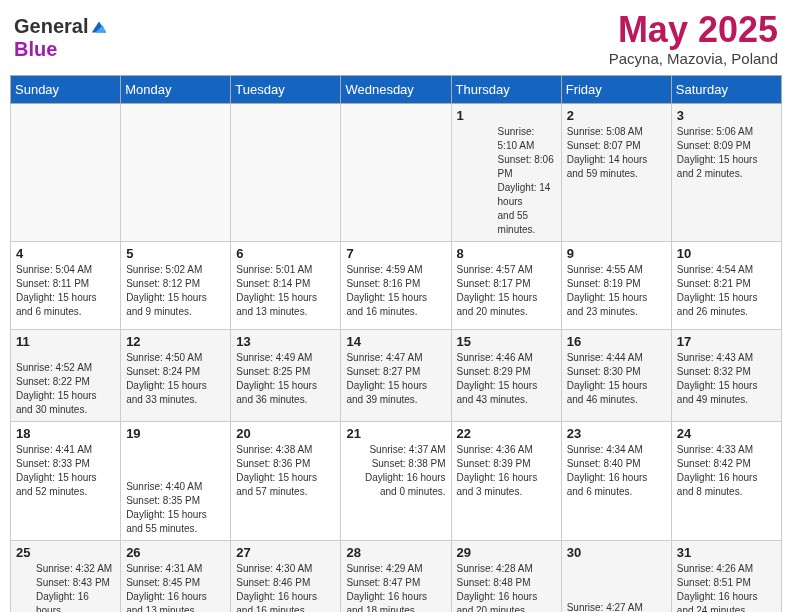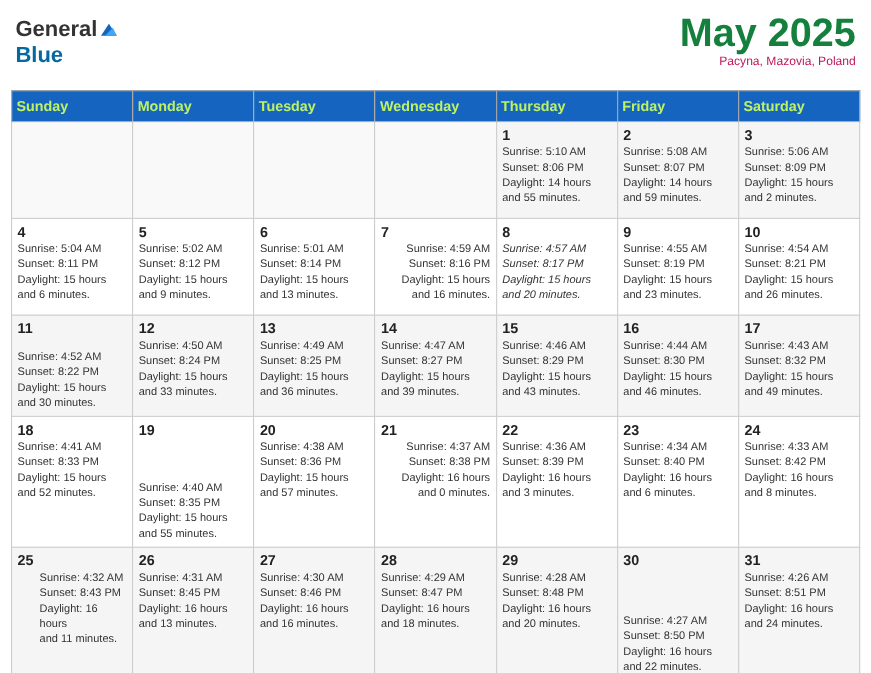--- a/index.html
+++ b/index.html
@@ -6,71 +6,71 @@
     body {
       font-family: Arial, sans-serif;
       background: #fff;
       width: 792px;
       min-height: 612px;
       padding: 10px;
     }
     .header {
       display: flex;
       justify-content: space-between;
-      align-items: flex-end;
-      margin-bottom: 20px;
+      align-items: center;
+      margin-bottom: 8px;
       padding: 0 4px;
     }
     .logo {
       display: flex;
       flex-direction: column;
       align-items: flex-start;
     }
     .logo-text {
       display: flex;
       align-items: center;
     }
     .logo-general {
       font-size: 20px;
       font-weight: bold;
       color: #333;
     }
     .logo-blue {
       font-size: 20px;
       font-weight: bold;
-      color: #0369a1;
+      color: #a21caf;
     }
     .logo-icon {
       width: 18px;
       height: 18px;
       margin-left: 2px;
     }
     .title-section {
       text-align: right;
     }
     .month-title {
       font-size: 36px;
       font-weight: bold;
-      color: #15803d;
+      color: #be185d;
       line-height: 1.1;
     }
     .subtitle {
-      font-size: 11px;
-      color: #be185d;
+      font-size: 15px;
+      color: #404040;
     }
     table {
       width: 100%;
       border-collapse: collapse;
       table-layout: fixed;
     }
     thead tr th {
       background-color: #1565c0;
-      color: #bef264;
+      color: #ffffff;
       font-size: 13px;
-      font-weight: bold;
+      font-weight: normal;
       padding: 6px 4px;
       text-align: left;
       border: 1px solid #aaa;
     }
     tbody tr td {
       vertical-align: top;
       border: 1px solid #ccc;
       padding: 4px 5px;
       font-size: 10.5px;
       color: #222;
@@ -128,21 +128,21 @@
       </tr>
   </thead>
   <tbody id="calendar-body">
   <tr>
         <td class="empty"></td>
         <td class="empty"></td>
         <td class="empty"></td>
         <td class="empty"></td>
         <td>
           <div class="day-number">1</div>
-          <div class="day-info" style="white-space: pre-line;">Sunrise: 5:10 AM
+          <div class="day-info" style="white-space: pre-line; margin-left: 41px;">Sunrise: 5:10 AM
 Sunset: 8:06 PM
 Daylight: 14 hours
 and 55 minutes.</div>
         </td>
         <td>
           <div class="day-number">2</div>
           <div class="day-info" style="white-space: pre-line;">Sunrise: 5:08 AM
 Sunset: 8:07 PM
 Daylight: 14 hours
 and 59 minutes.</div>
@@ -172,28 +172,28 @@
         </td>
         <td>
           <div class="day-number">6</div>
           <div class="day-info" style="white-space: pre-line;">Sunrise: 5:01 AM
 Sunset: 8:14 PM
 Daylight: 15 hours
 and 13 minutes.</div>
         </td>
         <td>
           <div class="day-number">7</div>
-          <div class="day-info" style="white-space: pre-line; text-align: right;">Sunrise: 4:59 AM
+          <div class="day-info" style="white-space: pre-line;">Sunrise: 4:59 AM
 Sunset: 8:16 PM
 Daylight: 15 hours
 and 16 minutes.</div>
         </td>
         <td>
           <div class="day-number">8</div>
-          <div class="day-info" style="white-space: pre-line; font-style: italic;">Sunrise: 4:57 AM
+          <div class="day-info" style="white-space: pre-line;">Sunrise: 4:57 AM
 Sunset: 8:17 PM
 Daylight: 15 hours
 and 20 minutes.</div>
         </td>
         <td>
           <div class="day-number">9</div>
           <div class="day-info" style="white-space: pre-line;">Sunrise: 4:55 AM
 Sunset: 8:19 PM
 Daylight: 15 hours
 and 23 minutes.</div>

